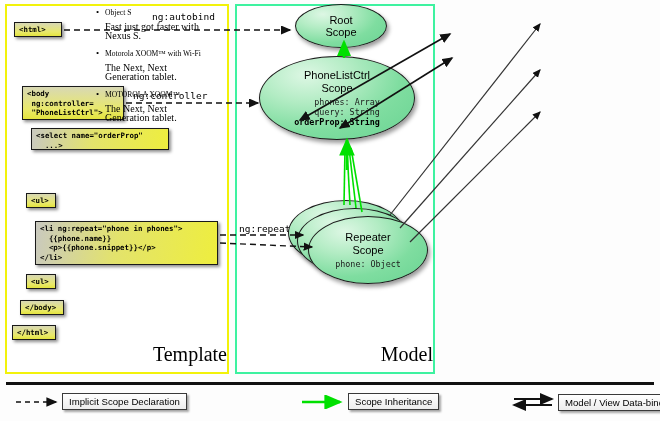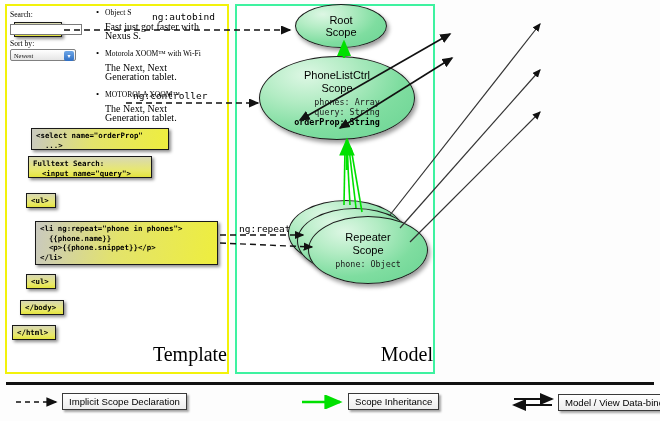--- a/index.html
+++ b/index.html
@@ -206,26 +206,27 @@
 
   <div class="column col-template">
     <div class="col-label">Template</div>
   </div>
   <div class="column col-model">
     <div class="col-label">Model</div>
   </div>
 
   <div class="codebox grad-gray" style="left:14px;  top:22px;  width:48px;  height:15px;">&lt;html&gt;</div>
 
+  <div class="codebox grad-gray" style="left:22px;  top:86px;  width:102px; height:34px;">&lt;body
+ ng:controller=
+ "PhoneListCtrl"&gt;</div>
 
   <div class="codebox grad-lr" style="left:31px; top:128px; width:138px; height:22px;">&lt;select name="orderProp"
   ...&gt;</div>
 
-  <div class="codebox grad-gray" style="left:28px;  top:156px; width:124px; height:22px;">Fulltext Search:
-  &lt;input name="query"&gt;</div>
 
   <div class="codebox grad-gray" style="left:26px;  top:193px; width:30px;  height:15px;">&lt;ul&gt;</div>
 
   <div class="codebox grad-lr" style="left:35px; top:221px; width:183px; height:44px;">&lt;li ng:repeat="phone in phones"&gt;
   {{phone.name}}
   &lt;p&gt;{{phone.snippet}}&lt;/p&gt;
 &lt;/li&gt;</div>
 
   <div class="codebox grad-gray" style="left:26px;  top:274px; width:30px;  height:15px;">&lt;ul&gt;</div>
 
@@ -251,29 +252,20 @@
   </div>
 
   <div class="ellipse" style="left:288px; top:200px; width:116px; height:66px;"></div>
   <div class="ellipse" style="left:297px; top:208px; width:116px; height:66px;"></div>
   <div class="ellipse" style="left:308px; top:216px; width:120px; height:68px;">
     <div class="ell-title">Repeater</div>
     <div class="ell-title">Scope</div>
     <div class="ell-props">phone: Object</div>
   </div>
 
-  <div class="view-form">
-    <div class="view-lbl">Search:</div>
-    <input class="view-input" type="text" value="" style="">
-    <div class="view-lbl">Sort by:</div>
-    <div class="view-select">
-      <span>Newest</span>
-      <span class="sel-arrow">▾</span>
-    </div>
-  </div>
 
   <div class="phone-list">
     <div class="phone-item">
       <div class="phone-name">Object S</div>
       <div class="phone-snippet">Fast just got faster with Nexus S.</div>
     </div>
     <div class="phone-item">
       <div class="phone-name">Motorola XOOM™  with Wi-Fi</div>
       <div class="phone-snippet">The Next, Next Generation tablet.</div>
     </div>

